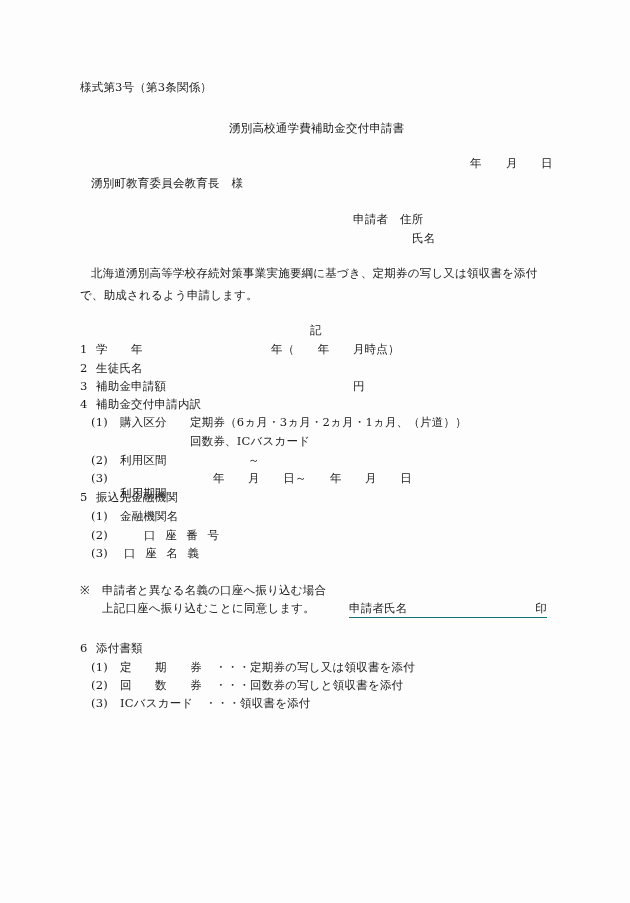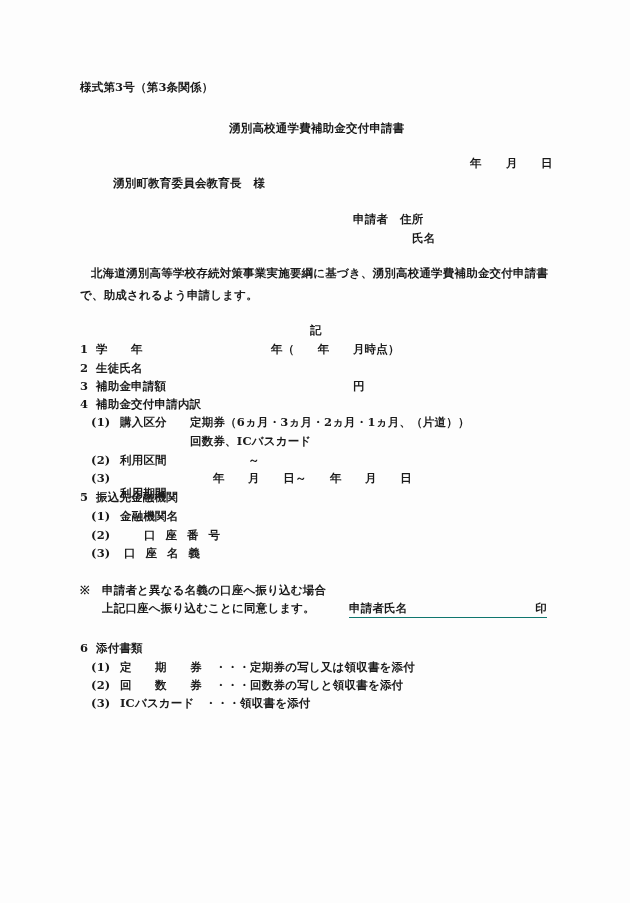--- a/index.html
+++ b/index.html
@@ -14,21 +14,20 @@
       overflow: hidden;
       font-family: "DejaVu Serif", "Liberation Serif", serif;
       color: #1a1a1a;
       font-size: 11.5px;
     }
     .page {
       position: absolute;
       left: 0; top: 0;
       width: 630px; height: 903px;
       background: #fdfdfd;
-      font-weight: bold;
     }
     .t {
       position: absolute;
       white-space: pre;
       line-height: 14px;
       letter-spacing: 0.2px;
     }
   </style>
 </head>
 <body>
@@ -37,30 +36,30 @@
 
   <div class="t" style="left:80px; top:80px;">様式第3号（第3条関係）</div>
   <div class="t" style="left:229px; top:121px;">湧別高校通学費補助金交付申請書</div>
 
   <div>
     <div class="t" style="left:470px; top:156px;">年</div>
     <div class="t" style="left:506px; top:156px;">月</div>
     <div class="t" style="left:541px; top:156px;">日</div>
   </div>
 
-  <div class="t" style="left:91px; top:176px;margin-left:22px;">湧別町教育委員会教育長　様</div>
+  <div class="t" style="left:91px; top:176px;">湧別町教育委員会教育長　様</div>
 
   <div>
     <div class="t" style="left:353px; top:212px;">申請者</div>
     <div class="t" style="left:400px; top:212px;">住所</div>
     <div class="t" style="left:400px; top:231px;margin-left:12px;">氏名</div>
   </div>
 
   <div>
-    <div class="t" style="left:91px; top:266px;">北海道湧別高等学校存続対策事業実施要綱に基づき、湧別高校通学費補助金交付申請書</div>
+    <div class="t" style="left:91px; top:266px;">北海道湧別高等学校存続対策事業実施要綱に基づき、定期券の写し又は領収書を添付</div>
     <div class="t" style="left:80px; top:288px;">で、助成されるよう申請します。</div>
   </div>
 
   <div class="t" style="left:310px; top:323px;">記</div>
 
   <div>
     <div class="t" style="left:80px; top:342px;">1</div>
     <div class="t" style="left:96px; top:342px;">学　　年</div>
     <div class="t" style="left:271px; top:342px;">年（　　年　　月時点）</div>
   </div>

